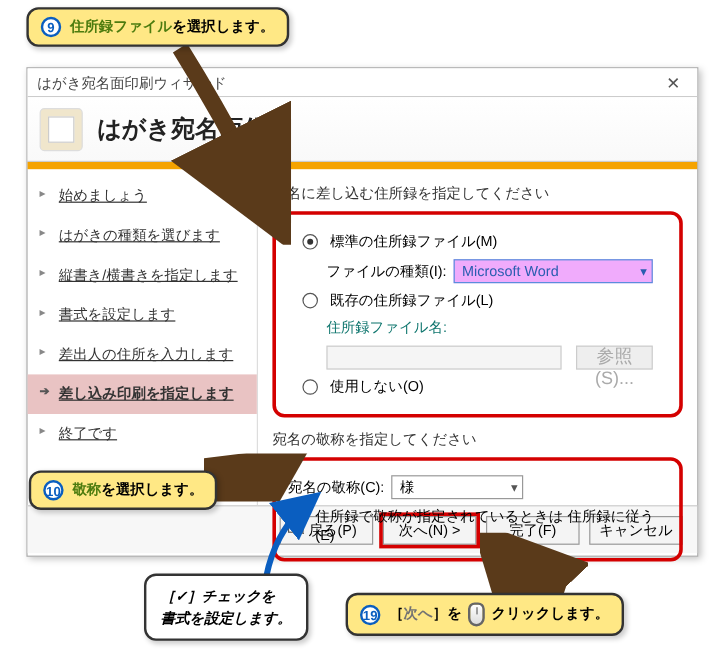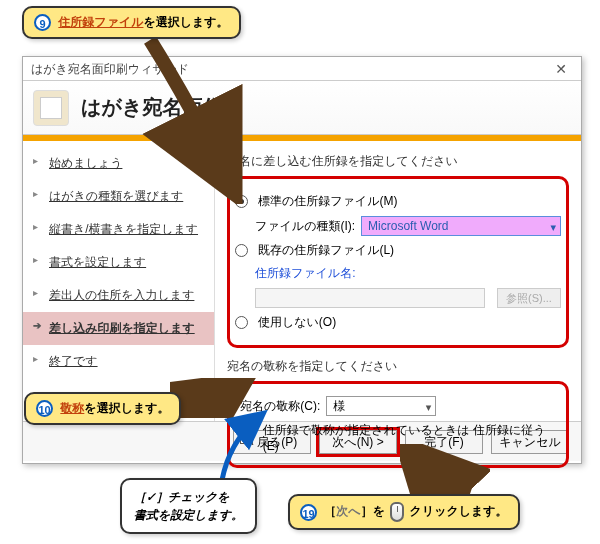--- a/index.html
+++ b/index.html
@@ -31,21 +31,21 @@
     text-align: center;
     border-radius: 50%;
     background: #fff;
     border: 2px solid #0a5ec0;
     color: #0a5ec0;
     font-size: 11px;
     font-weight: bold;
     margin-right: 4px;
     vertical-align: middle;
   }
-  .callout .k-red { color: #c2410c; text-decoration: underline; }
+  .callout .k-red { color: #4d7c0f; }
   .callout .k-blue { color: #737373; }
   
   .hint {
     position: absolute;
     background: #fff;
     border: 2px solid #333;
     border-radius: 10px;
     padding: 8px 12px;
     font-weight: bold;
     z-index: 50;
@@ -144,21 +144,21 @@
   .side-item.active::before { content: "➔"; color:#555; }
   .content {
     flex: 1;
     padding: 8px 12px 8px 12px;
     position: relative;
   }
   .section-title { margin: 4px 0 6px; color: #333; }
   .group {
     border: 3px solid #d40000;
     border-radius: 10px;
-    padding: 8px 5px;
+    padding: 8px 22px;
     margin-bottom: 10px;
   }
   .row { display: flex; align-items: center; margin: 6px 0; gap: 6px; }
   .row label { font-size: 12px; }
   .sub { padding-left: 20px; }
   .select {
     flex: 1;
     height: 20px;
     border: 1px solid #5a8edc;
     background: #f0abfc;
@@ -199,21 +199,21 @@
     background: #f5f5f5;
   }
   .btn-disabled {
     width: 64px; height: 20px;
     background: #eee;
     border: 1px solid #ccc;
     color: #aaa;
     text-align: center;
     line-height: 18px;
     margin-left: 6px;
-    font-size: 11px;
+    font-size: 15px;
   }
   .group2 {
     border: 3px solid #d40000;
     border-radius: 10px;
     padding: 6px 10px;
   }
   .chk {
     width: 13px; height: 13px;
     border: 1px solid #555;
     display: inline-block;
@@ -340,21 +340,21 @@
         </div>
         <div class="row sub">
           <label>ファイルの種類(I):</label>
           <div class="select"><span>Microsoft Word</span></div>
         </div>
         <div class="row">
           <span class="radio"></span>
           <label>既存の住所録ファイル(L)</label>
         </div>
         <div class="row sub">
-          <label style="color:#1d4ed8">住所録ファイル名:</label>
+          <label style="color:#0f766e">住所録ファイル名:</label>
         </div>
         <div class="row sub">
           <div class="textfield"></div>
           <div class="btn-disabled">参照(S)...</div>
         </div>
         <div class="row">
           <span class="radio"></span>
           <label>使用しない(O)</label>
         </div>
       </div>

